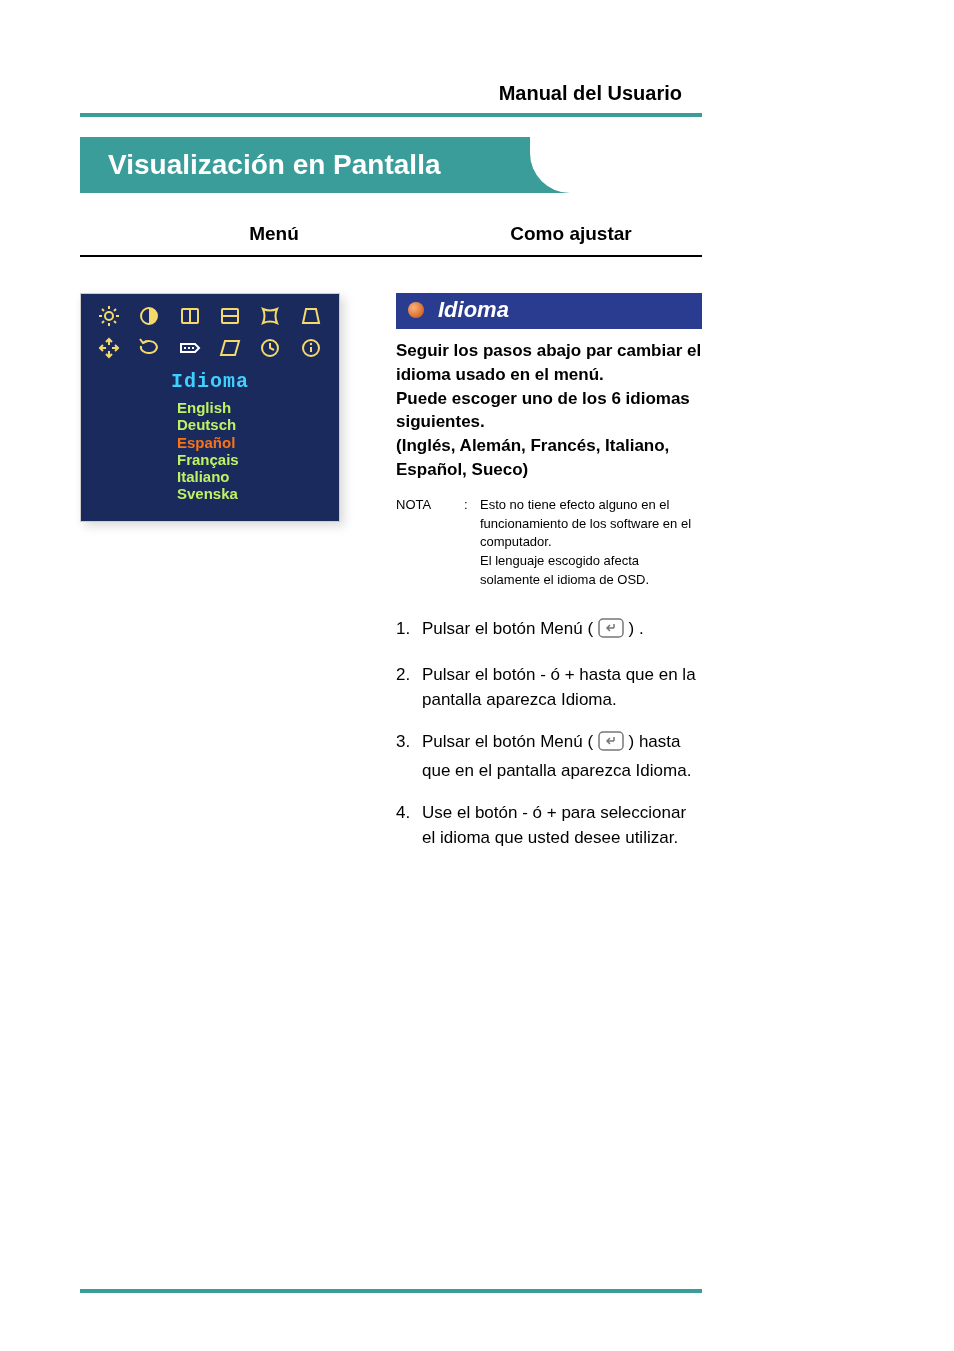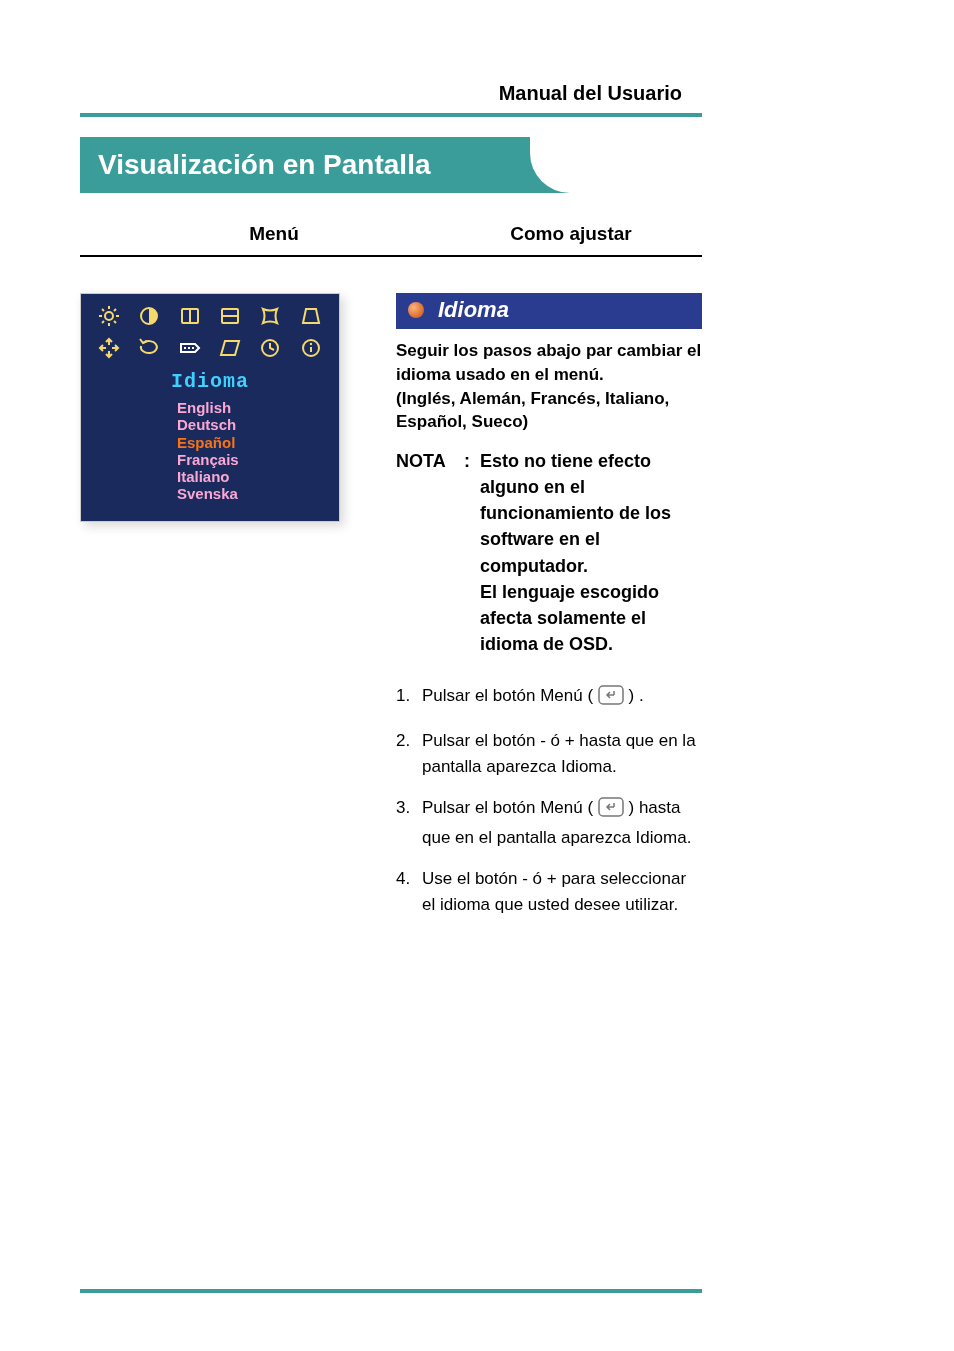--- a/index.html
+++ b/index.html
@@ -12,47 +12,47 @@
 
   .title-band-wrap { position: relative; margin: 20px 80px 0 80px; height: 56px; }
   .title-band-bg { position: absolute; inset: 0; background: #3a9d9a; }
   .title-band-cut {
     position: absolute; left: 450px; top: 0; width: 80px; height: 56px;
     background: #fff; border-bottom-left-radius: 40px;
   }
   .title-band-cut2 {
     position: absolute; left: 500px; top: 0; right: 0; height: 56px; background: #fff;
   }
-  .page-title { position: relative; color: #fff; font-weight: bold; font-size: 28px; line-height: 56px; padding-left: 18px; }
+  .page-title { position: relative; color: #fff; font-weight: bold; font-size: 28px; line-height: 56px; padding-left: 28px; }
 
   .col-heads { display: flex; margin: 30px 80px 0 80px; font-weight: bold; font-size: 19px; text-align: center; }
   .col-heads .left { width: 360px; padding-left: 28px; }
   .col-heads .right { flex: 1; }
   .thin-rule { border: none; border-top: 2px solid #000; margin: 10px 80px 0 80px; }
 
   .content { display: flex; margin: 36px 80px 0 80px; }
   .left-col { width: 290px; flex: 0 0 290px; }
   .right-col { flex: 1; padding-left: 26px; }
 
   .osd-box { width: 260px; border: 1px solid #ccc; box-shadow: 4px 4px 10px rgba(0,0,0,0.15); background: #1a2a5c; padding: 10px 0 18px 0; }
   .osd-icons-row { display: flex; justify-content: space-around; padding: 0 8px 4px 8px; }
   .osd-icons-row svg { width: 24px; height: 24px; }
   .osd-icons-row .y { stroke: #f5d96a; fill: none; stroke-width: 2; }
   .osd-icons-row .y-fill { fill: #f5d96a; stroke: none; }
   .osd-sel svg { stroke: #fff; fill: none; }
   .osd-menu-title { color: #3fd0ff; font-family: "Courier New", monospace; font-weight: bold; font-size: 20px; text-align: center; margin-top: 2px; letter-spacing: 1px; }
   .osd-langs { margin-top: 6px; padding-left: 96px; font-family: Arial, sans-serif; font-weight: bold; font-size: 15px; line-height: 1.15; }
-  .osd-langs .lang { color: #f9a8d4; }
+  .osd-langs .lang { color: #bef264; }
   .osd-langs .lang.sel { color: #f97316; }
 
   .section-head { background: #2a3c8f; color: #fff; font-weight: bold; font-style: italic; font-size: 22px; padding: 4px 8px 6px 8px; display: flex; align-items: center; }
   .section-head .bullet { width: 16px; height: 16px; border-radius: 50%; background: radial-gradient(circle at 35% 35%, #ffb37a, #d66a2c 70%); margin: 0 14px 0 4px; }
 
   .intro { font-weight: bold; font-size: 17px; line-height: 1.4; margin-top: 10px; }
-  .note-row { display: flex; font-weight: bold; font-size: 18px; line-height: 1.45; margin-top: 14px; }
+  .note-row { display: flex; font-weight: normal; font-size: 13px; line-height: 1.45; margin-top: 14px; }
   .note-label { flex: 0 0 68px; }
   .note-colon { flex: 0 0 16px; }
   .note-body { flex: 1; }
 
   .steps { list-style: none; margin-top: 26px; font-size: 17px; line-height: 1.5; }
   .steps li { display: flex; margin-bottom: 16px; }
   .steps .num { flex: 0 0 26px; }
   .steps .txt { flex: 1; }
   .menu-icon { display: inline-block; vertical-align: -4px; }
   .menu-icon svg { width: 26px; height: 20px; }
@@ -166,20 +166,21 @@
   </div>
 
   <div class="right-col">
     <div class="section-head">
       <span class="bullet"></span>
       <span>Idioma</span>
     </div>
 
     <div class="intro">
       <div>Seguir los pasos abajo par cambiar el idioma usado en el menú.</div>
+      <div>Puede escoger uno de los 6 idiomas siguientes.</div>
       <div>(Inglés, Alemán, Francés, Italiano, Español, Sueco)</div>
     </div>
 
     <div class="note-row">
       <div class="note-label">NOTA</div>
       <div class="note-colon">:</div>
       <div class="note-body">
         <div>Esto no tiene efecto alguno en el funcionamiento de los software en el computador.</div>
         <div>El lenguaje escogido afecta solamente el idioma de OSD.</div>
       </div>

